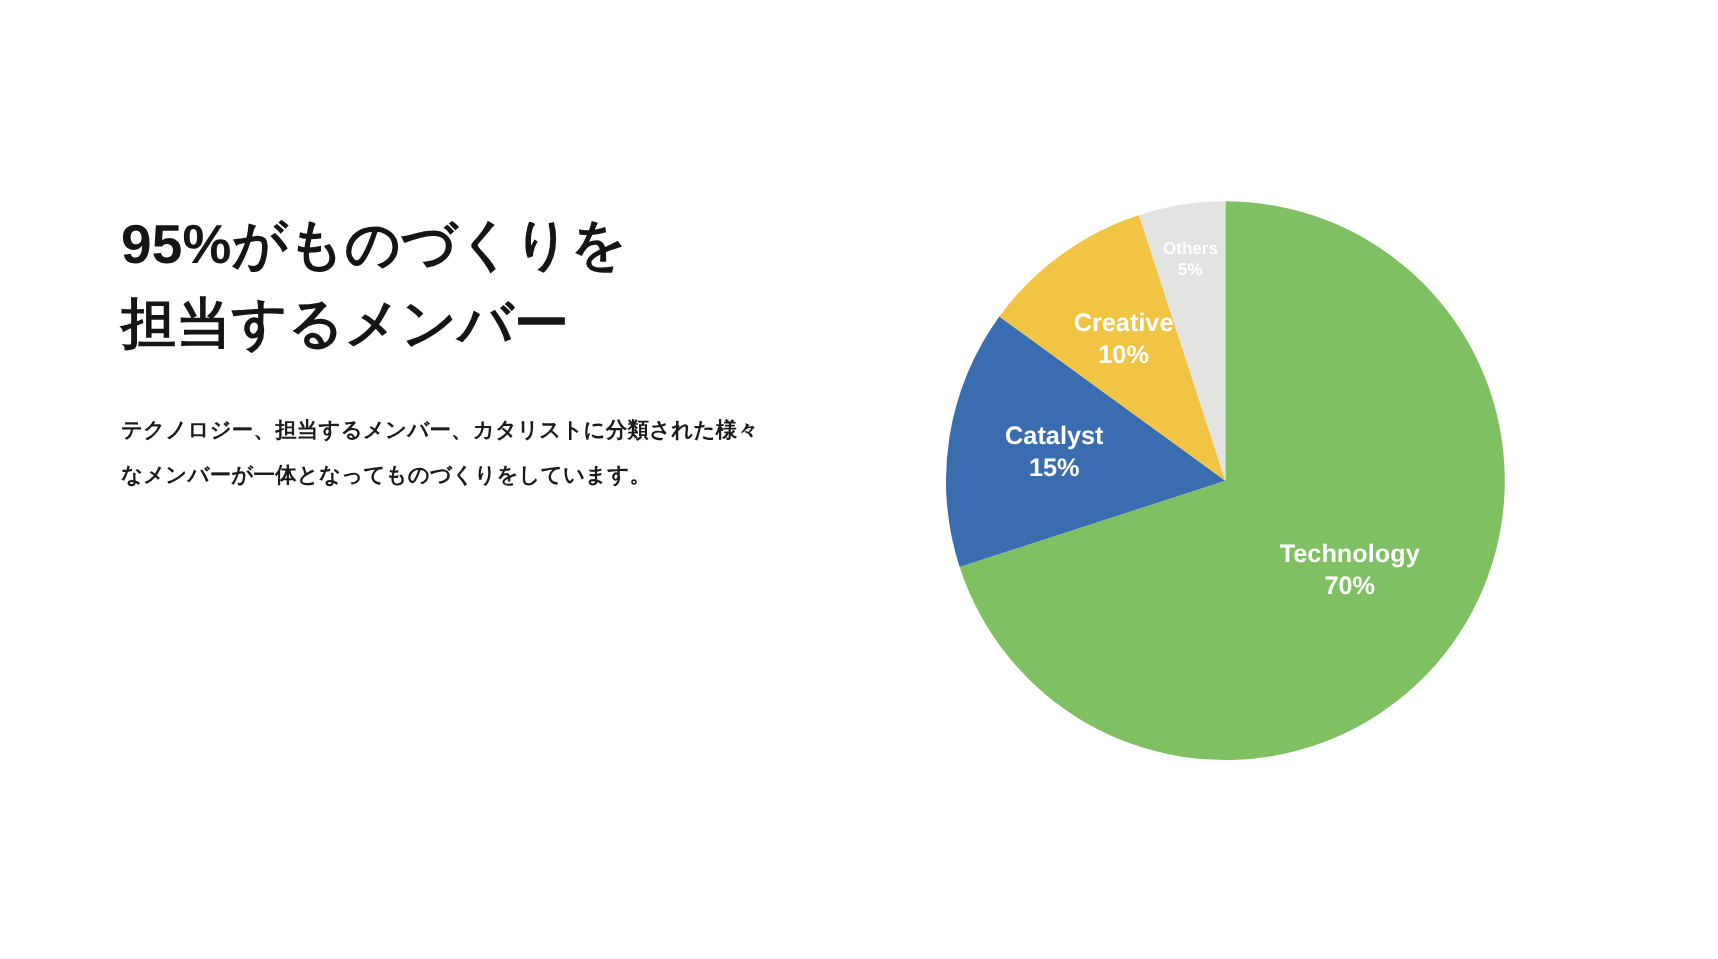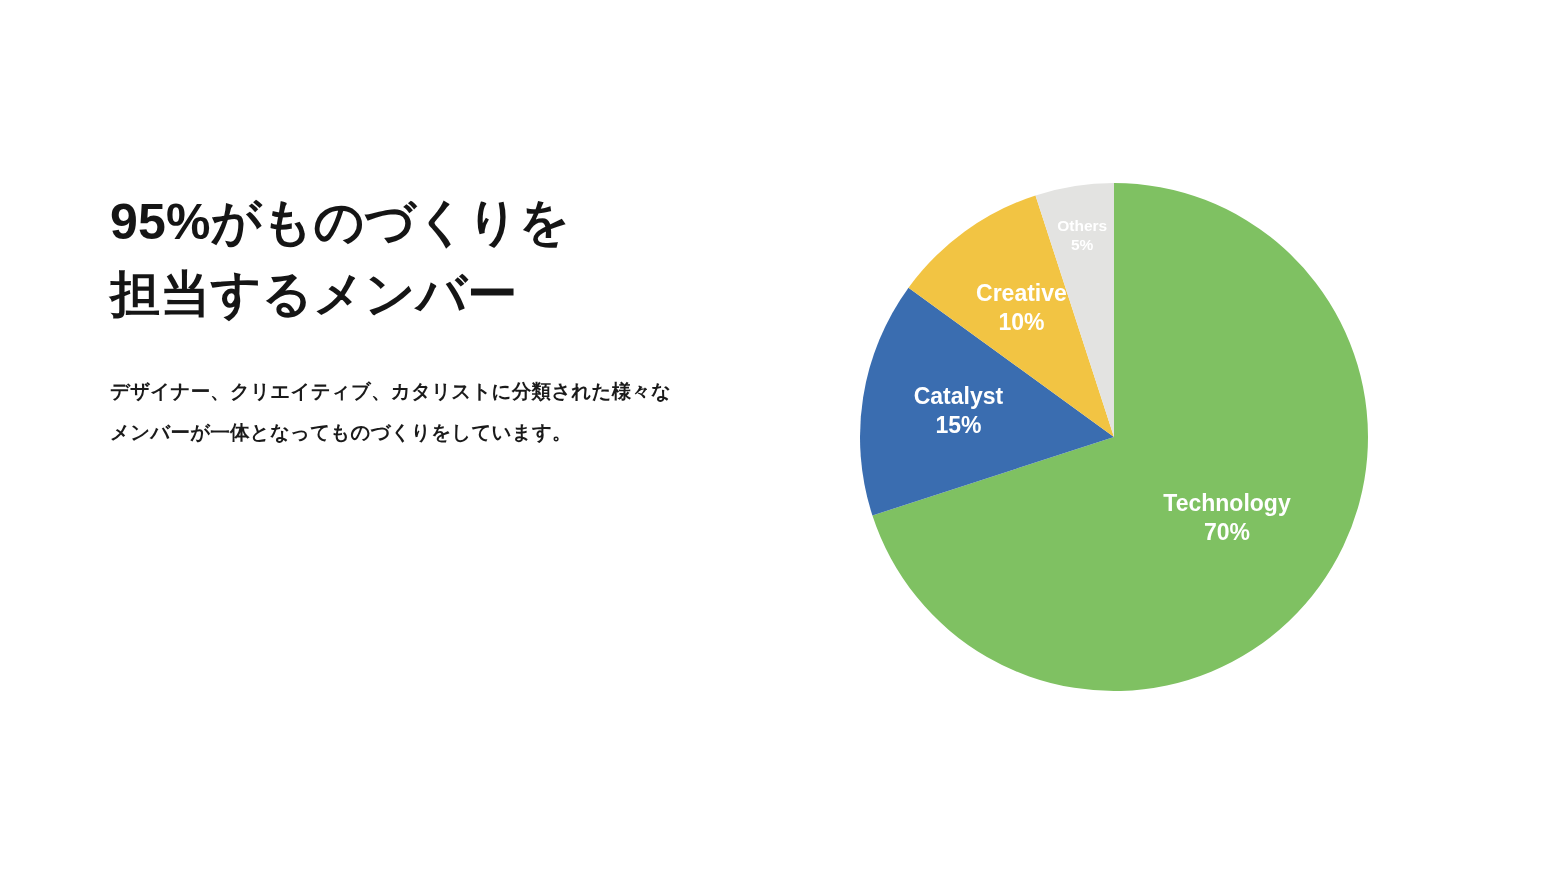--- a/index.html
+++ b/index.html
@@ -76,21 +76,21 @@
 </head>
 <body>
 
 <div id="slide">
 
   <div id="text-column">
     <h1 id="page-title">95%がものづくりを
 担当するメンバー</h1>
 
 
-    <p id="paragraph-2" class="body-paragraph">デザイナー、クリエイティブ、カタリストに分類された様々なメンバーが一体となってものづくりをしています。</p>
+    <p id="paragraph-2" class="body-paragraph">テクノロジー、担当するメンバー、カタリストに分類された様々なメンバーが一体となってものづくりをしています。</p>
   </div>
 
   <div id="chart-area">
     <svg id="pie-svg" viewBox="0 0 508 508">
       <g id="pie-slices">
           <path d="M 254 254 L 254.00 0.00 A 254 254 0 1 1 12.43 332.49 Z" fill="#7FC162"></path>
           <path d="M 254 254 L 12.43 332.49 A 254 254 0 0 1 48.51 104.70 Z" fill="#3A6DB0"></path>
           <path d="M 254 254 L 48.51 104.70 A 254 254 0 0 1 175.51 12.43 Z" fill="#F2C443"></path>
           <path d="M 254 254 L 175.51 12.43 A 254 254 0 0 1 254.00 0.00 Z" fill="#E3E3E1"></path>
         </g>

